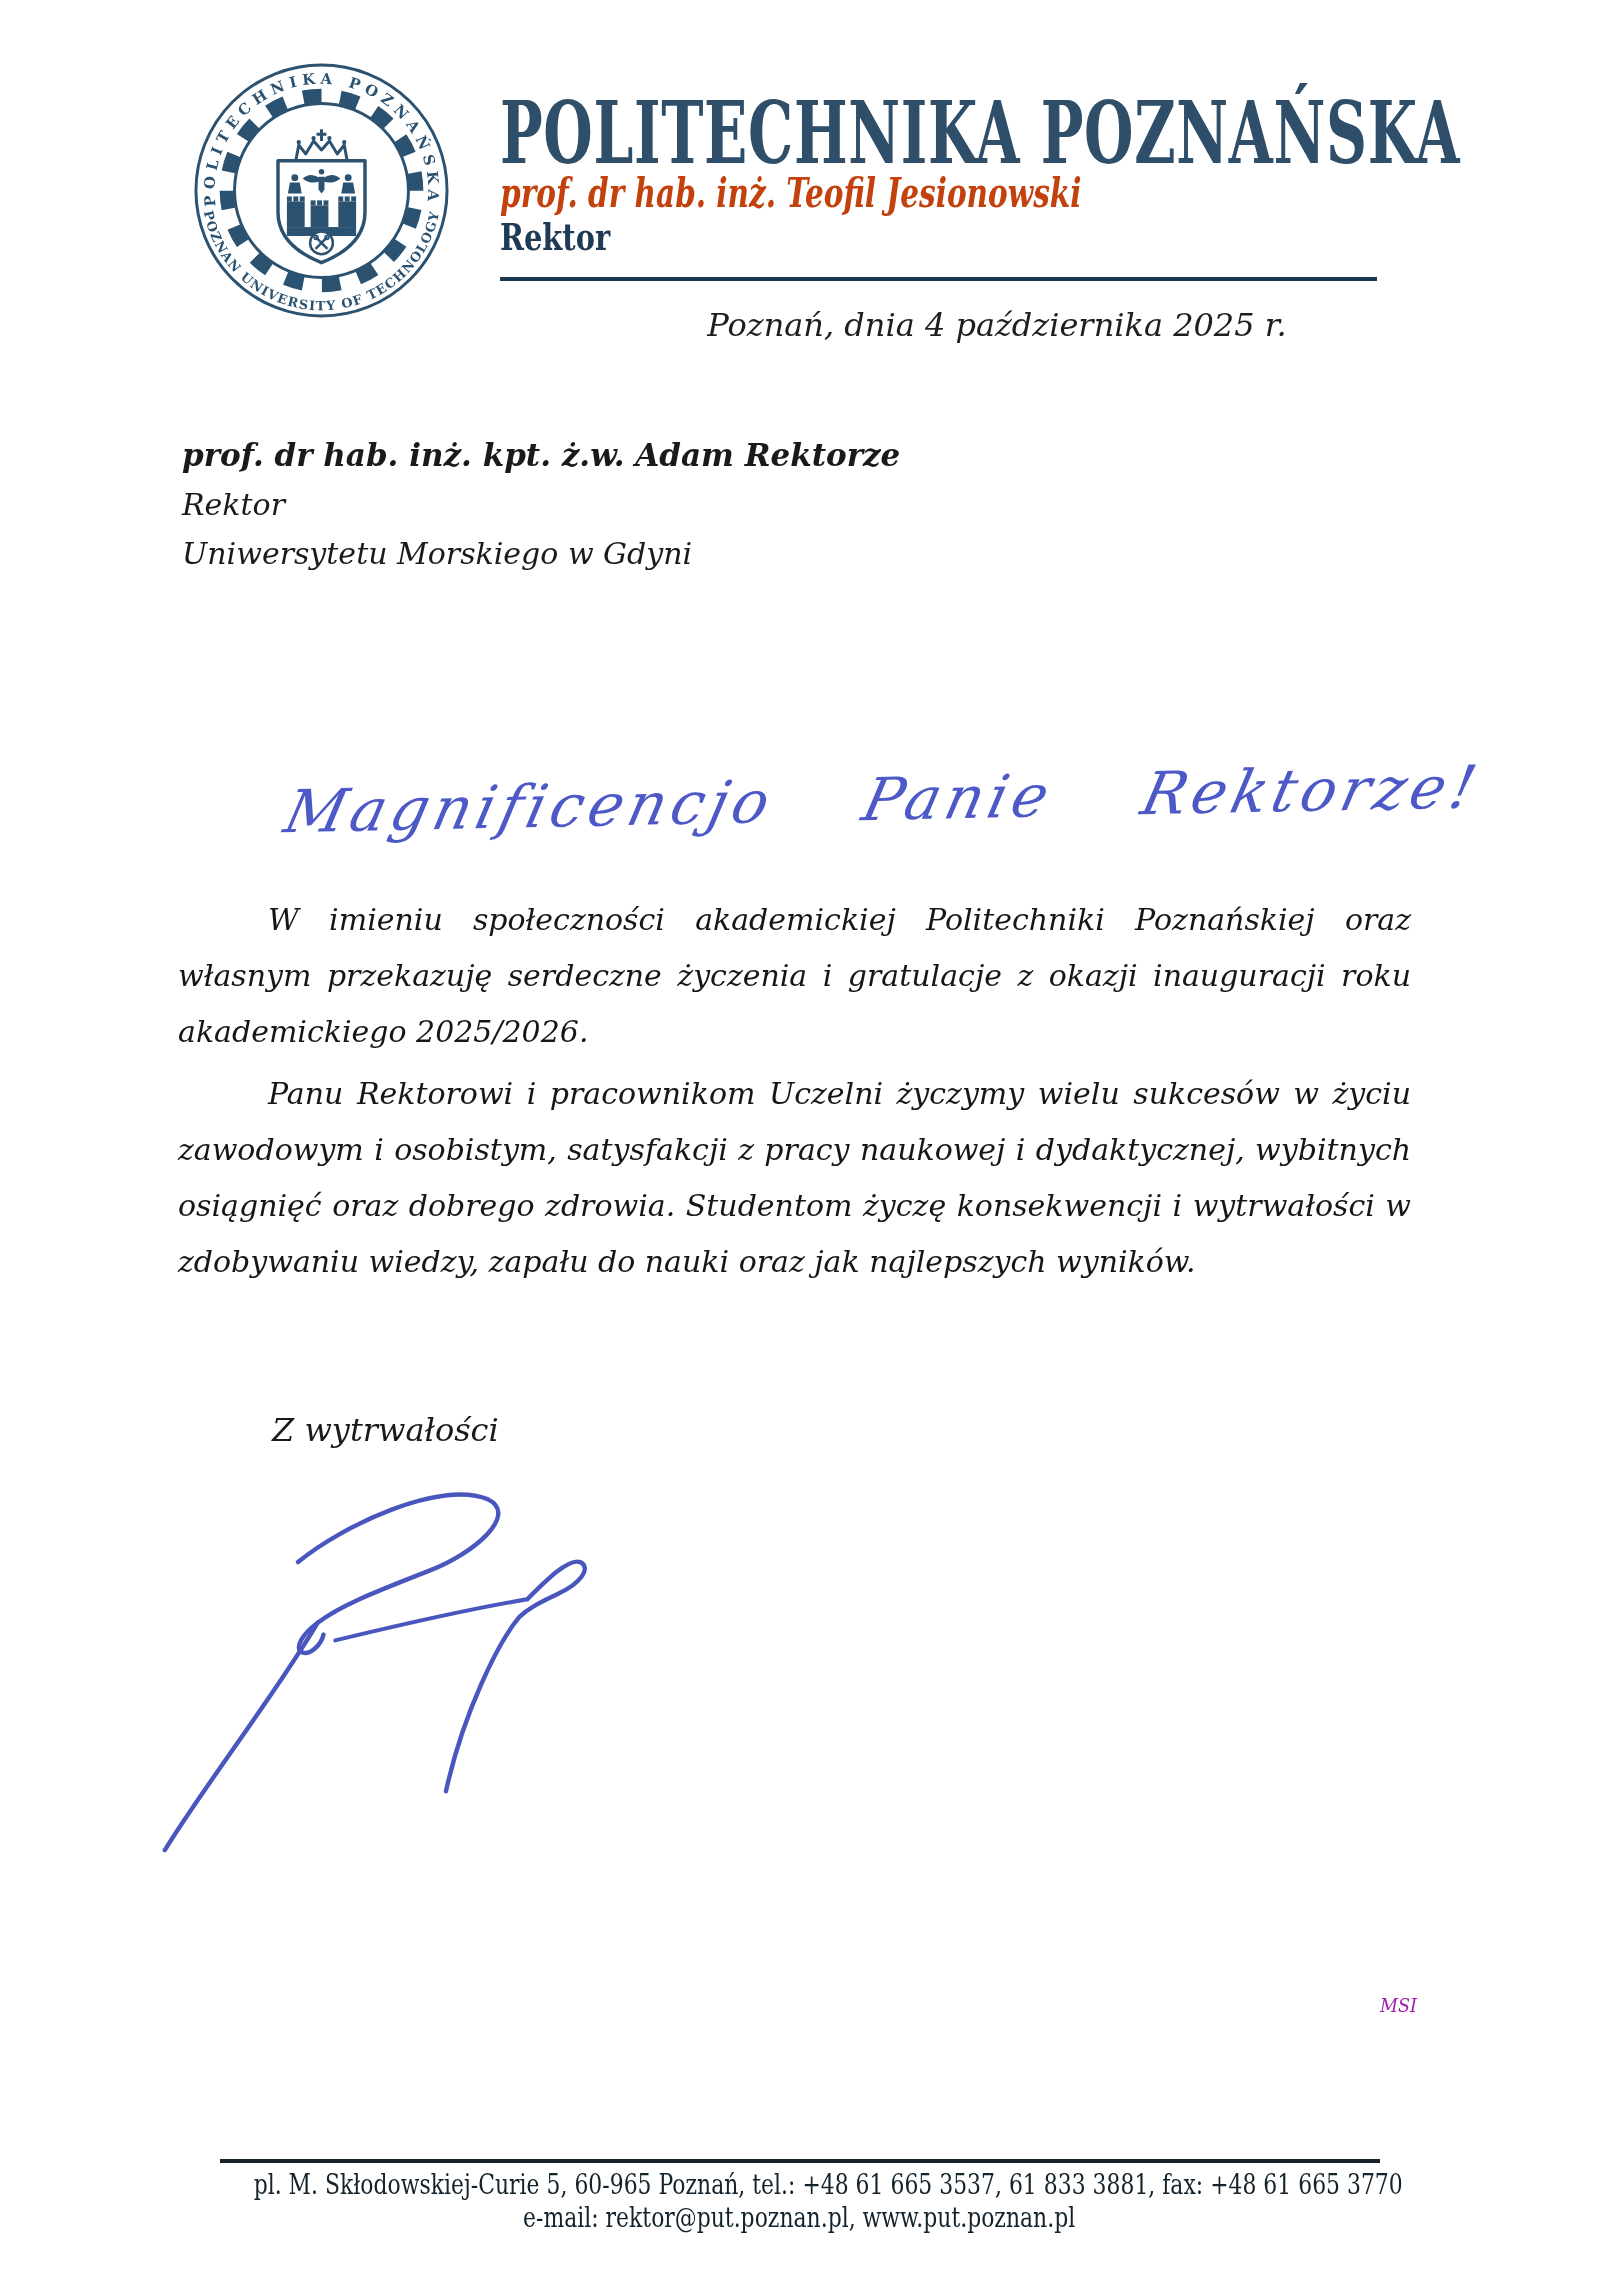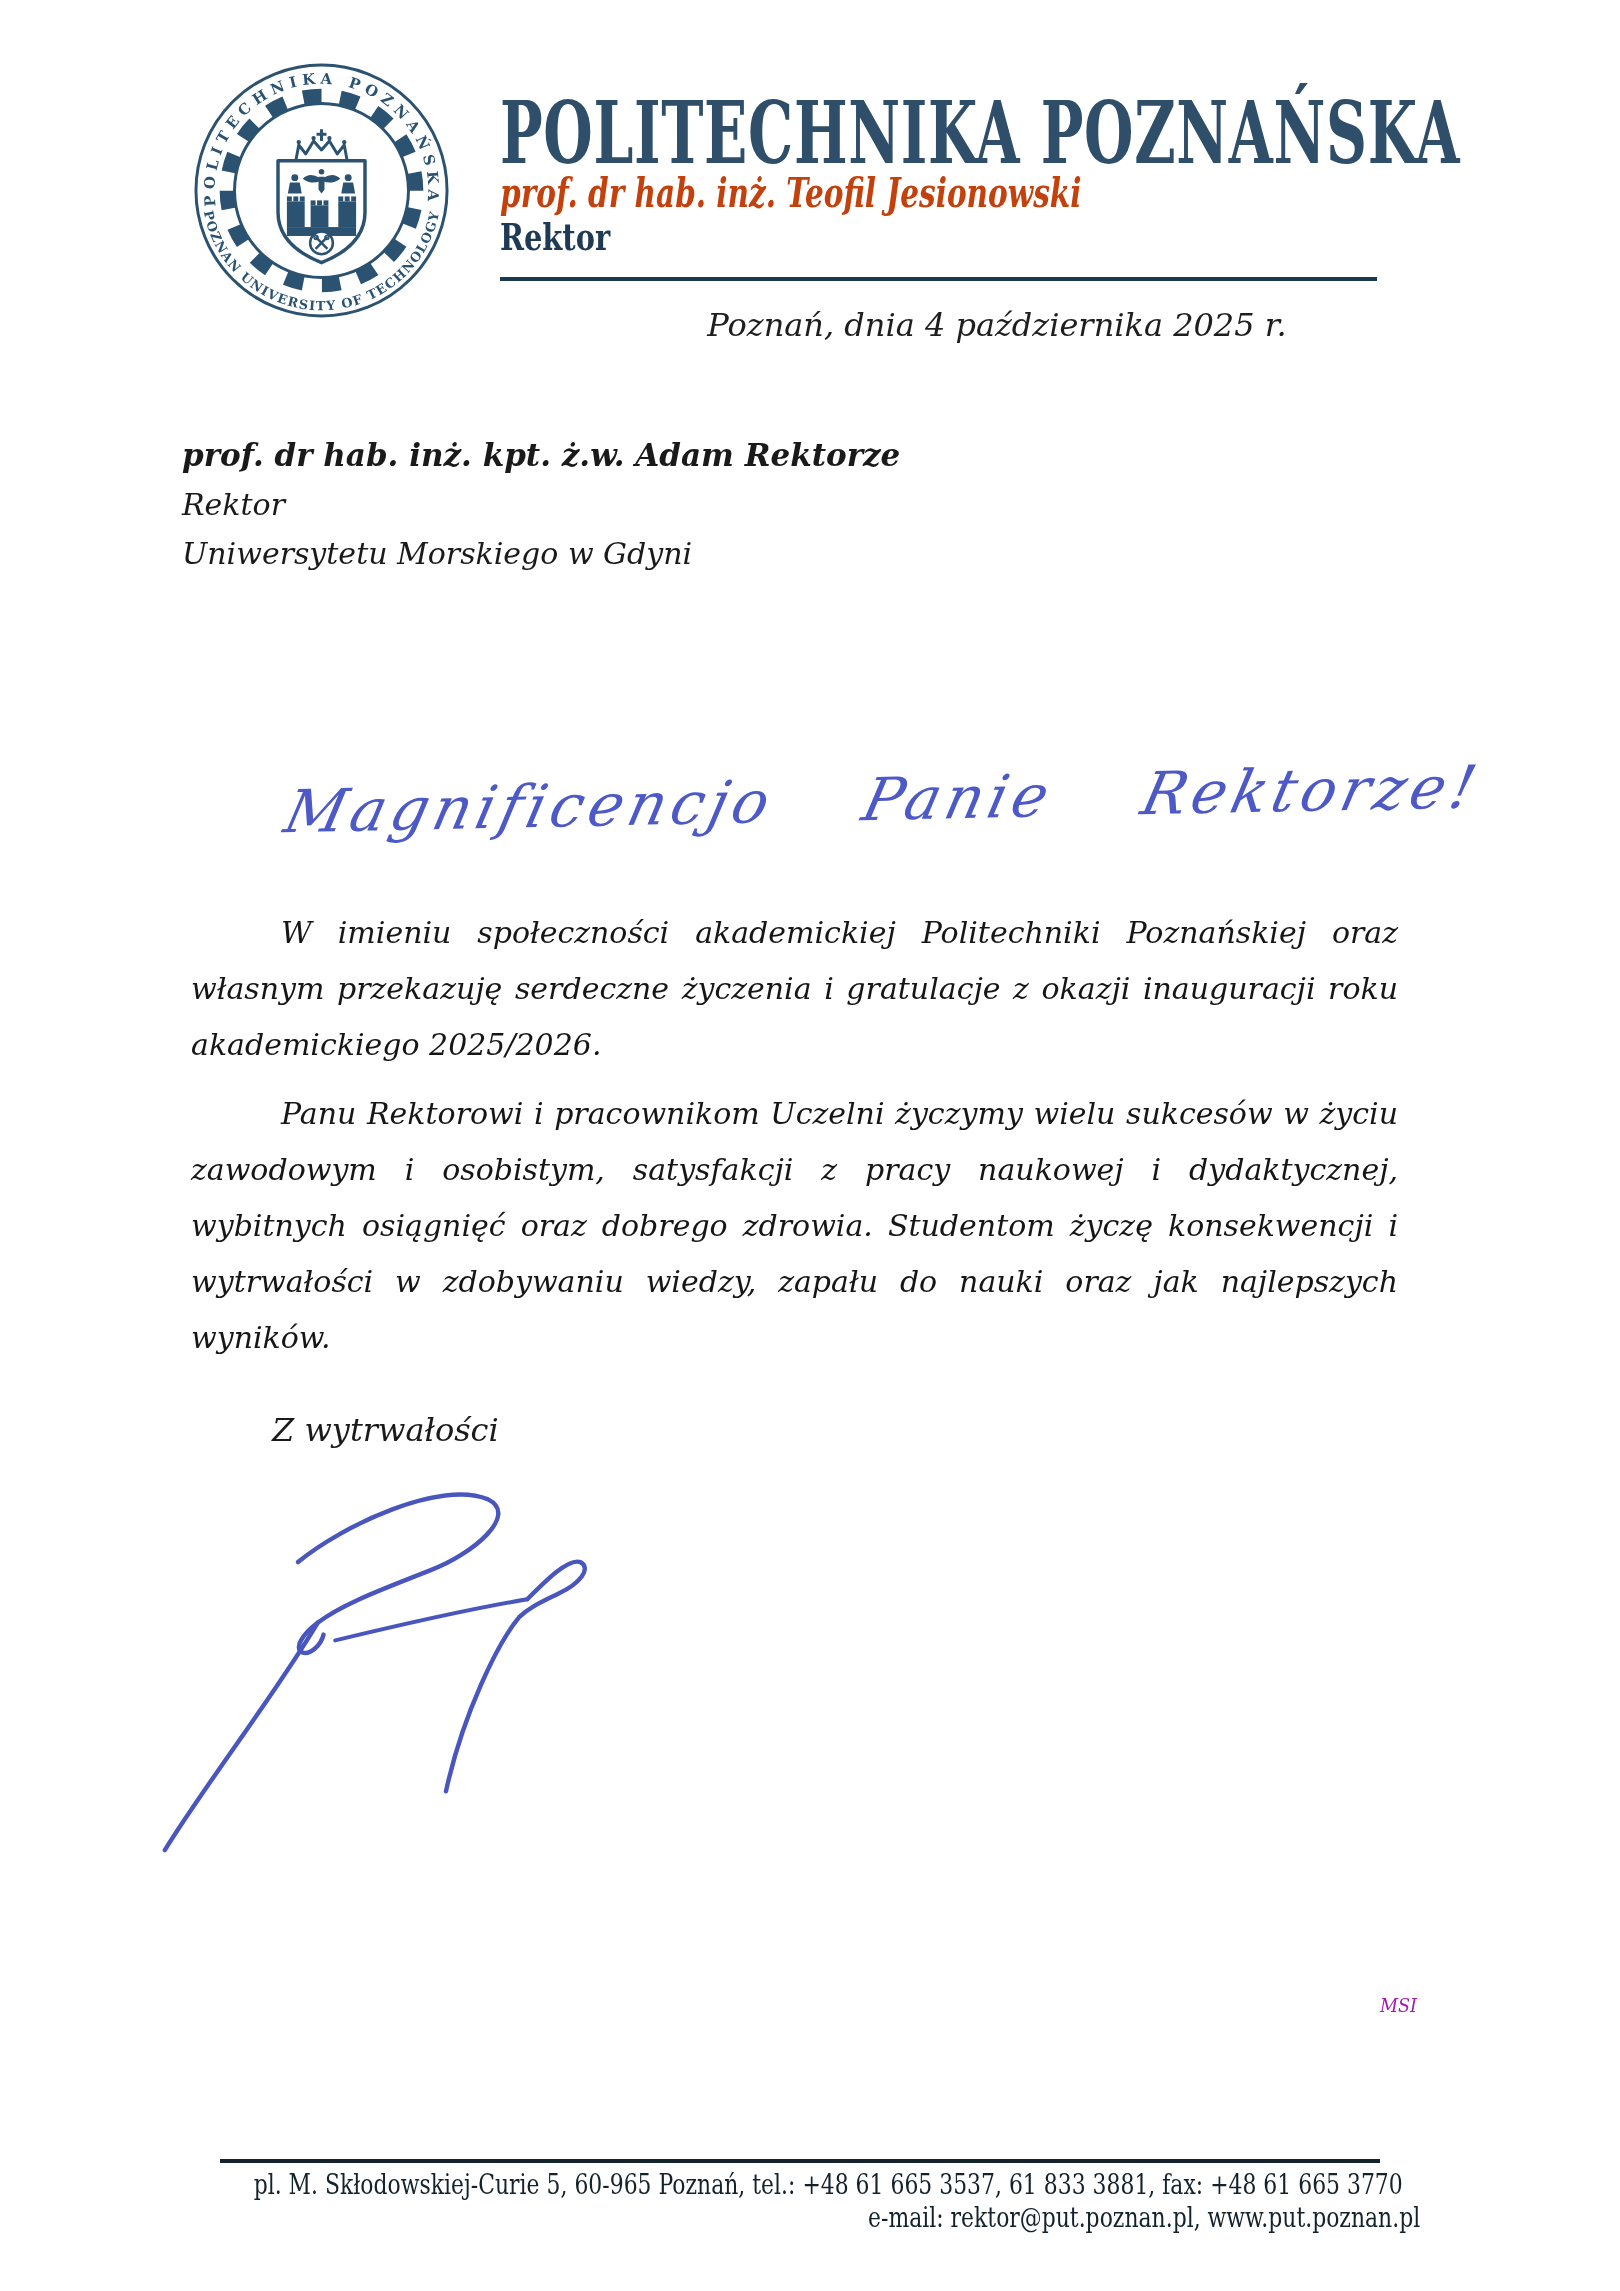--- a/index.html
+++ b/index.html
@@ -60,33 +60,33 @@
     transform-origin:0 0;
     opacity:.92;
   }
 
   
   .body-text{
     left:178px;top:892px;width:1233px;
     font-style:italic;font-size:30px;line-height:56px;
     text-align:justify;color:#161616;
   }
-  .body-text p{margin:13px;text-indent:90px;}
+  .body-text p{margin:0;text-indent:90px;}
   .body-text p + p{margin-top:5.9px;}
 
   
   .closing{left:272px;top:1411px;font-style:italic;font-size:32px;color:#1a1a1a;}
   .signature{left:108px;top:1460px;width:529px;height:402px;}
 
   .initials{left:1380px;top:1996px;font-size:17.6px;font-style:italic;color:#a21caf;}
 
   
   .foot-rule{left:220px;top:2159px;width:1160px;height:3.9px;background:#15242c;}
   .footer-line{
-    left:110px;width:1379px;text-align:right;
+    left:110px;width:1379px;text-align:center;
     font-size:27.4px;color:#14222b;line-height:33px;
   }
   .footer-line .squeeze{transform-origin:50% 50%;transform:scaleX(0.80);white-space:nowrap;}
   .footer-address{top:2168px;}
   .footer-contact{top:2201px;}
 </style>
 </head>
 <body>
 
 <div class="page">

